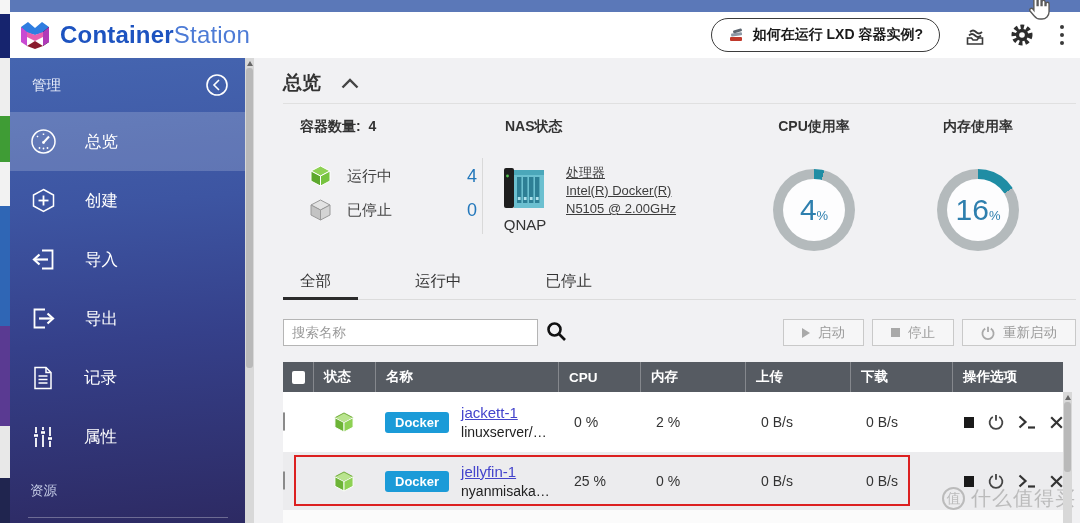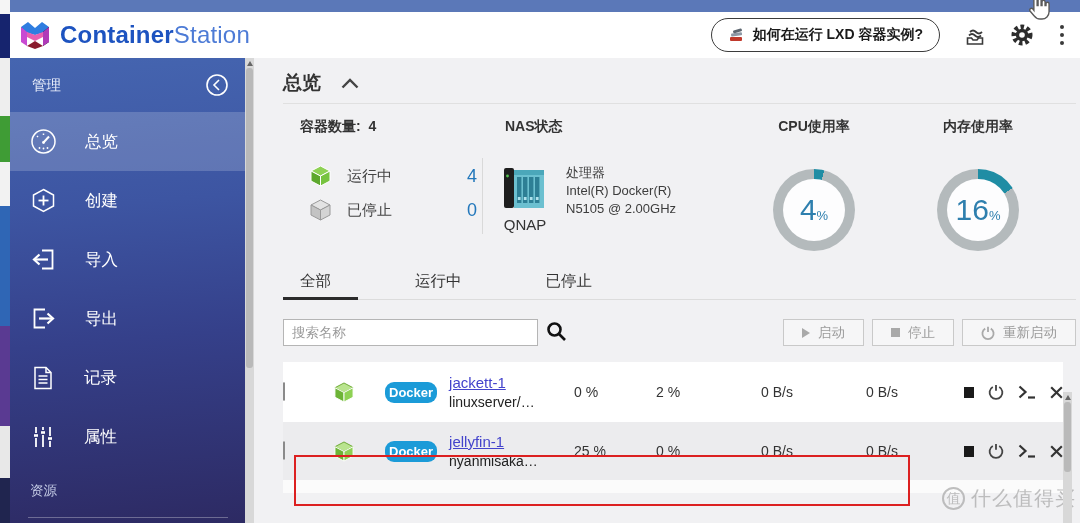--- a/index.html
+++ b/index.html
@@ -54,21 +54,21 @@
   .page-title-row { position:absolute; left:29px; top:12px; display:flex; align-items:center; gap:20px; }
   .page-title { font-size:19px; font-weight:bold; color:#333; }
   .main-divider { position:absolute; left:29px; top:45px; width:793px; height:1px; background:#e0e0e0; }
 
   
   .stat-label { position:absolute; font-size:14px; font-weight:bold; color:#333; }
   .count-row { position:absolute; display:flex; align-items:center; }
   .count-name { font-size:15px; color:#444; width:88px; }
   .count-val { font-size:18px; color:#2277bb; width:26px; text-align:right; }
   .vdiv { position:absolute; left:228px; top:100px; width:1px; height:76px; background:#d9d9d9; }
-  .proc-line { font-size:13px; color:#3d3d3d; line-height:18px; }
+  .proc-line { font-size:13px; color:#3d3d3d; line-height:18px;text-decoration:underline; }
   .nas-name { position:absolute; left:244px; top:158px; width:54px; text-align:center; font-size:15px; color:#333; }
 
   
   .gauge-title { position:absolute; top:60px; font-size:14px; font-weight:bold; color:#333; width:160px; text-align:center; }
   .gauge { position:absolute; top:111px; width:82px; height:82px; border-radius:50%; }
   .gauge-inner { position:absolute; left:10px; top:10px; width:62px; height:62px; border-radius:50%;
                  background:#fdfdfe; display:flex; align-items:center; justify-content:center; }
   .gauge-val { font-size:30px; color:#2e7fae; }
   .gauge-unit { font-size:13px; color:#2e7fae; margin-top:10px; }
 
@@ -99,22 +99,22 @@
   .t-head .cell { color:#fff; font-size:13.5px; font-weight:bold; padding-left:10px; height:30px;
                   display:flex; align-items:center; border-left:1px solid rgba(255,255,255,.28); }
   .t-head .cell.first { border-left:none; justify-content:center; padding-left:0; }
   .hdr-check { width:13px; height:13px; background:#fff; border-radius:2px; cursor:pointer; }
   .t-row { height:60px; background:#fff; }
   .t-row.alt { height:58px; background:#ececee; }
   .row-check { width:15px; height:15px; background:#fff; border:1.5px solid #8a8a8a; border-radius:2px;
                margin:0 auto; cursor:pointer; }
   .cell-status { display:flex; justify-content:center; }
   .cell-name { display:flex; align-items:center; gap:12px; padding-left:10px; }
-  .badge { background:#1b9bd8; color:#fff; font-size:13px; font-weight:bold; border-radius:9px;
-           padding:3px 4px; cursor:default; }
+  .badge { background:#1b9bd8; color:#fff; font-size:13px; font-weight:bold; border-radius:3px;
+           padding:3px 10px; cursor:default; }
   .cname a { color:#4444cc; font-size:15px; text-decoration:underline; cursor:pointer; }
   .cimg { font-size:14px; color:#222; margin-top:2px; }
   .cell-val { font-size:14px; color:#333; padding-left:16px; }
   .cell-actions { display:flex; align-items:center; gap:14px; padding-left:12px; }
   .act-stop { width:11px; height:11px; background:#1a1a1a; cursor:pointer; }
   .act { cursor:pointer; display:flex; }
   .t-bottom { height:13px; background:#fbfbfb; }
   .highlight-box { position:absolute; left:40px; top:397px; width:616px; height:51px;
                    border:2px solid #dc2020; z-index:5; pointer-events:none; }
 
@@ -367,20 +367,32 @@
       <button class="abtn">
         <svg width="14" height="14" viewBox="0 0 14 14" fill="none" stroke="#a9a9a9" stroke-width="1.8">
           <path d="M4.2 2.6 a5.6 5.6 0 1 0 5.6 0"></path>
           <line x1="7" y1="0.8" x2="7" y2="6"></line>
         </svg>
         <span>重新启动</span>
       </button>
     </div>
 
     <div class="table">
+      <div class="t-grid t-head">
+        <div class="cell first">
+            <span class="hdr-check"></span>
+          </div>
+        <div class="cell">状态</div>
+        <div class="cell">名称</div>
+        <div class="cell">CPU</div>
+        <div class="cell">内存</div>
+        <div class="cell">上传</div>
+        <div class="cell">下载</div>
+        <div class="cell">操作选项</div>
+      </div>
 
       <div class="t-grid t-row">
         <div><span class="row-check"></span></div>
         <div class="cell-status">
           <svg width="20" height="21" viewBox="0 0 21 22">
             <polygon points="10.5,1 20,6 10.5,11 1,6" fill="#b9e48e" stroke="#6aa832" stroke-width="1"></polygon>
             <polygon points="1,6 10.5,11 10.5,21 1,16" fill="#6db437" stroke="#fff" stroke-width="1"></polygon>
             <polygon points="20,6 10.5,11 10.5,21 20,16" fill="#8ed154" stroke="#fff" stroke-width="1"></polygon>
           </svg>
         </div>

